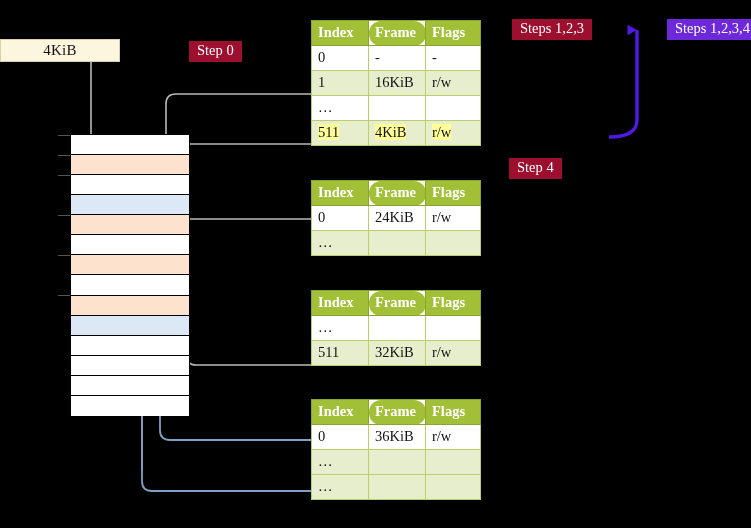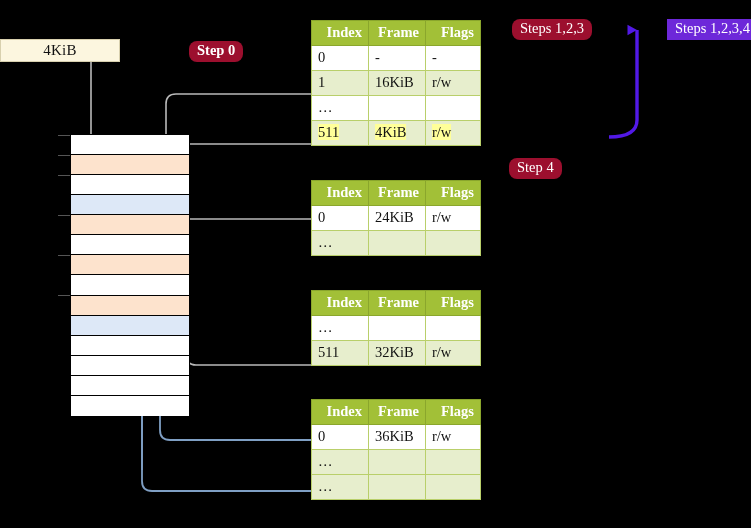--- a/index.html
+++ b/index.html
@@ -41,21 +41,21 @@
   
   .badge {
     position: absolute;
     color: #ffffff;
     font-size: 14.5px;
     padding: 2px 8px 3px 8px;
     line-height: 1.1;
     white-space: nowrap;
     text-align: center;
   }
-  .badge.crimson { background: #9c0f2e; border-radius: 8px; }
+  .badge.crimson { background: #9c0f2e; }
   .badge.violet  { background: #6d28d9; margin-left: 15px; }
 
   
   #memgrid {
     position: absolute;
     left: 70px;
     top: 134px;
     width: 120px;
     height: 281px;
     border: 1px solid #000000;
@@ -93,37 +93,37 @@
     border-collapse: collapse;
     font-size: 14.5px;
     color: #111111;
     background: #ffffff;
     table-layout: fixed;
   }
   .ptable th {
     background: #a2c037;
     color: #ffffff;
     font-weight: bold;
-    text-align: right;
+    text-align: left;
     padding: 3px 6px 4px 6px;
     border: 1px solid #8aa62c;
     font-size: 14.5px;
   }
   .ptable td {
     border: 1px solid #b9cf6a;
     padding: 3px 6px 4px 6px;
     height: 19px;
     vertical-align: middle;
     white-space: nowrap;
   }
   .ptable tr.odd td  { background: #ffffff; }
   .ptable tr.even td { background: #e7eecd; }
   .ptable td.hl > span { background: #ffff99; }
   .col-index { width: 57px; }
-  .col-frame { width: 57px; }
+  .col-frame { width: 57px; border-radius: 12px; }
   .col-flags { width: 55px; margin-top: 40px; }
 </style>
 </head>
 <body>
 
 <div id="stage">
 
   <svg id="wires" viewBox="0 0 751 528" width="751" height="528">
     <defs>
       <marker id="ahGrayDown" markerWidth="9" markerHeight="9" refX="4.5" refY="8" orient="auto" markerUnits="userSpaceOnUse">
@@ -181,21 +181,21 @@
   <div class="tick" style="top:155px"></div>
   <div class="tick" style="top:175px"></div>
   <div class="tick" style="top:215px"></div>
   <div class="tick" style="top:255px"></div>
   <div class="tick" style="top:295px"></div>
 
   <div class="framebox" style="left:0px; top:39px; width:120px; height:23px;">
     <span>4KiB</span>
   </div>
 
-  <div class="badge crimson" style="left:189px; top:41px;font-weight:bold;">
+  <div class="badge crimson" style="left:189px; top:41px;">
     <span>Step 0</span>
   </div>
 
   <div class="badge crimson" style="left:512px; top:19px;">
     <span>Steps 1,2,3</span>
   </div>
 
   <div class="badge violet" style="left:652px; top:19px;">
     <span>Steps 1,2,3,4</span>
   </div>

